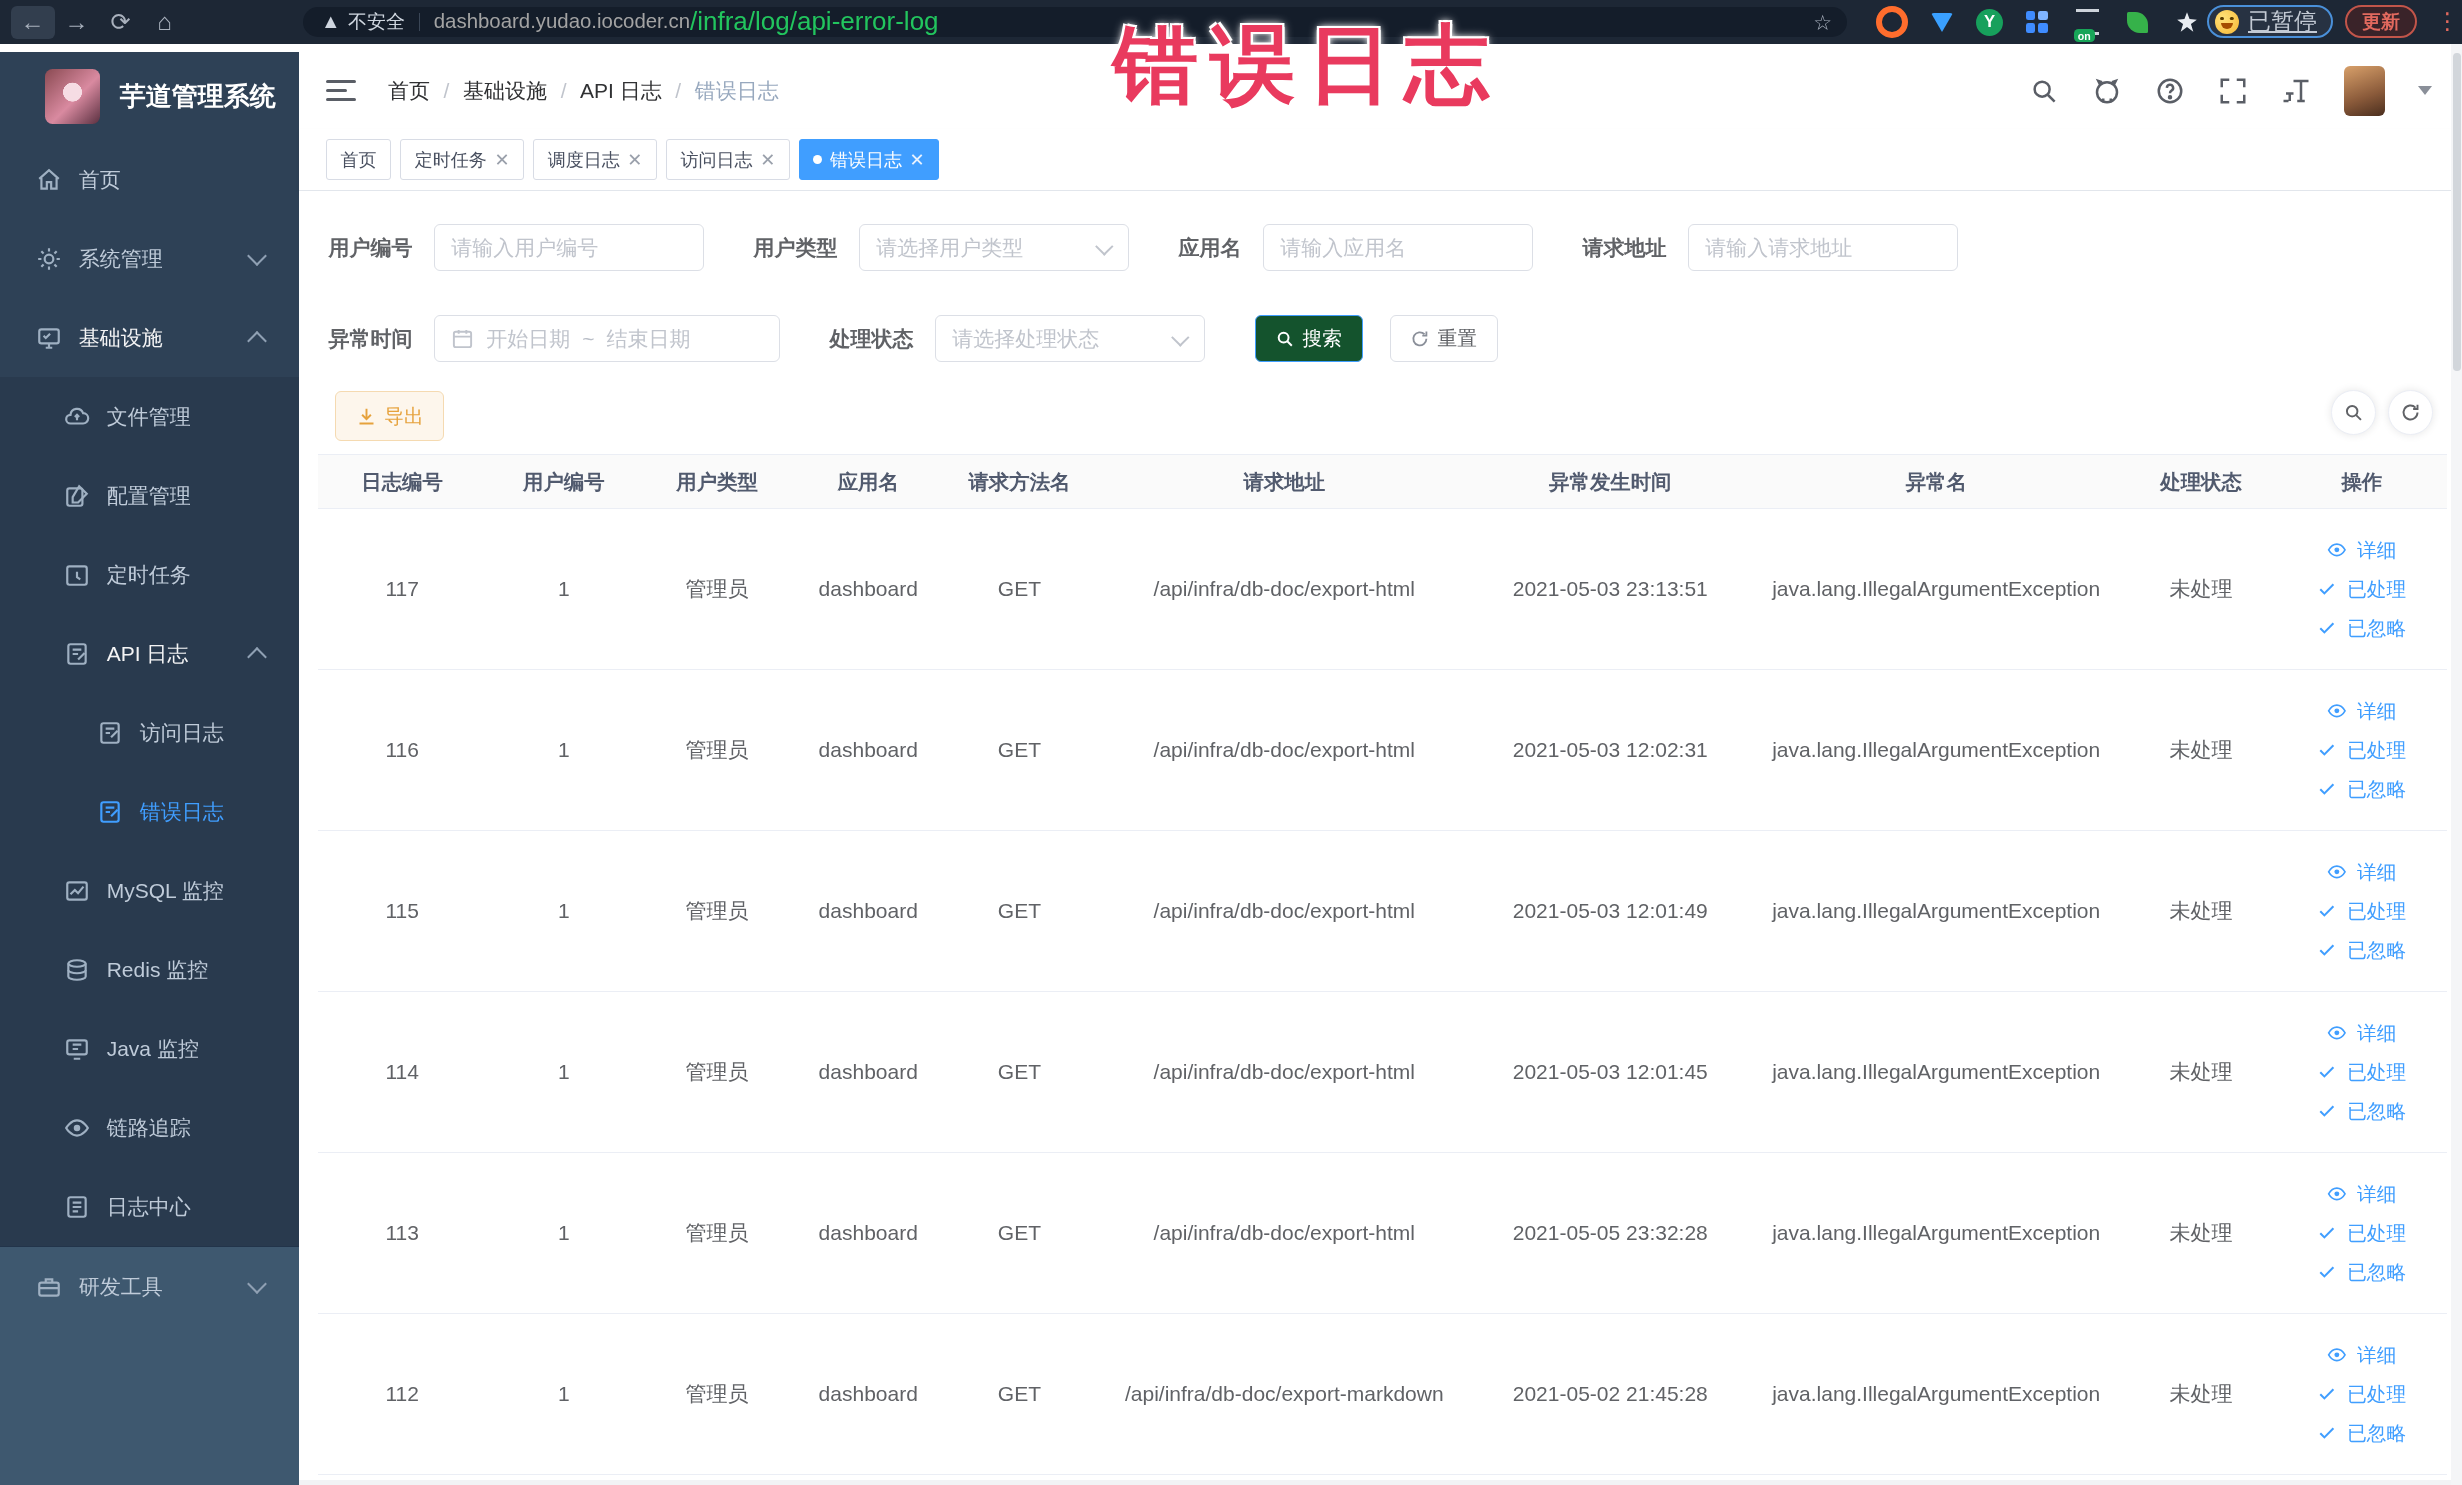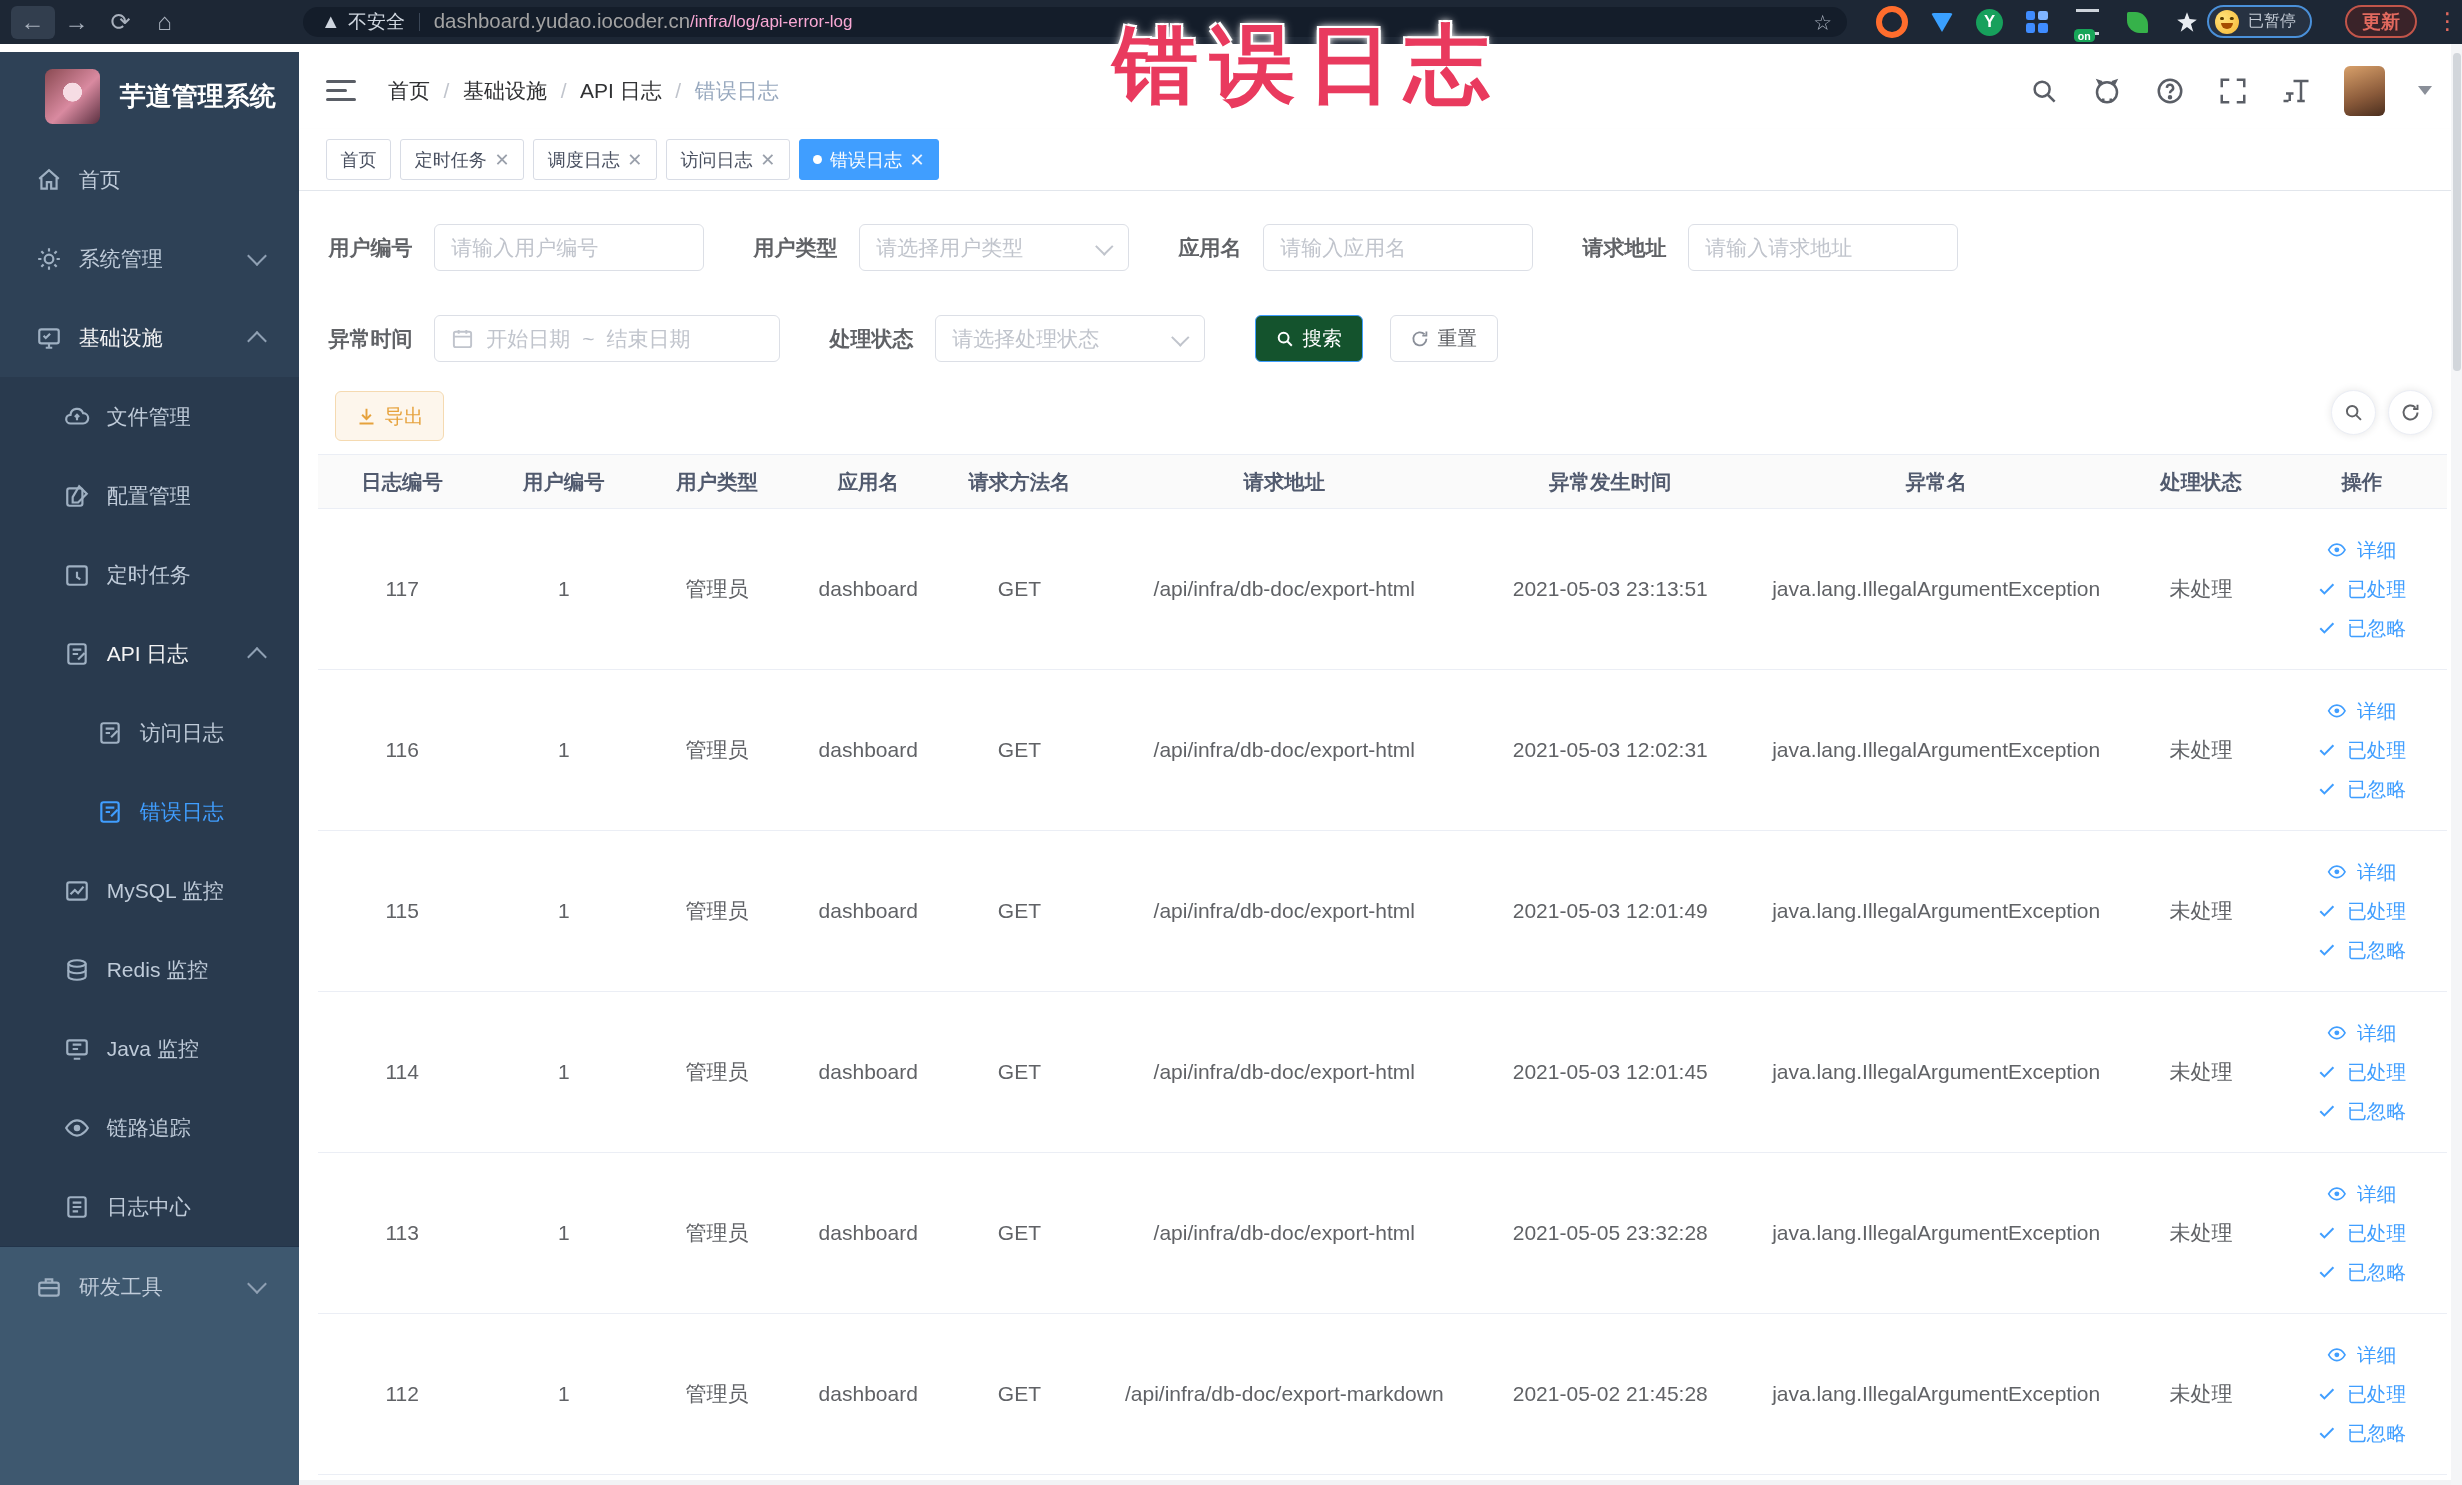--- a/index.html
+++ b/index.html
@@ -11,41 +11,41 @@
                display:flex;align-items:center;z-index:5;}
   .nav-ic{width:44px;height:33px;display:flex;align-items:center;justify-content:center;
           color:#a9b1bd;font-size:24px;flex:0 0 auto;}
   .nav-ic.back{background:#323e4e;border-radius:6px;margin-left:10.6px;}
   .url-bar{position:absolute;left:303px;top:6.8px;width:1544px;height:30px;background:#141d2a;
            border-radius:15px;display:flex;align-items:center;padding:0 18px;box-sizing:border-box;}
   .warn-ic{color:#cfd6df;font-size:19.7px;margin-right:7.6px;}
   .sec-label{color:#cfd6df;font-size:19px;}
   .url-div{width:1.5px;height:18px;background:#3a4656;margin:0 13.6px;}
   .url-host{color:#a3a3a3;font-size:20.4px;font-weight:normal;}
-  .url-path{color:#f9a8d4;font-size:17px;}
+  .url-path{color:#22c55e;font-size:26px;}
   .star-ic{position:absolute;right:15px;top:3.8px;color:#aab2bf;font-size:21px;}
   .ext-row{position:absolute;left:1876px;top:6px;display:flex;align-items:center;gap:18px;}
   .ext{width:32px;height:32px;display:flex;align-items:center;justify-content:center;}
   .sh-ring{width:19.7px;height:19.7px;border:6px solid #ff6d2d;border-radius:50%;}
   .sh-drop{width:0;height:0;border-left:11.4px solid transparent;border-right:11.4px solid transparent;border-top:19.7px solid #3aa0ff;border-radius:3px;}
   .sh-greeny{width:27px;height:27px;border-radius:50%;background:#17a05c;color:#fff;font-size:16.7px;font-weight:bold;display:flex;align-items:center;justify-content:center;}
   .sh-grid{width:23px;height:23px;display:grid;grid-template-columns:9.8px 9.8px;grid-template-rows:9.8px 9.8px;gap:3px;}
   .sh-grid i{background:#3f8cff;border-radius:2.3px;}
   .sh-grid i:nth-child(2){background:#7fb4ff;}
   .sh-onoff{position:relative;width:23px;height:19.7px;border-top:3.8px solid #cdd3da;border-bottom:3.8px solid #cdd3da;}
   .sh-onoff em{position:absolute;left:-1.5px;bottom:-10.6px;background:#18a558;color:#fff;font-style:normal;
                font-size:10.6px;font-weight:bold;padding:0.8px 3.8px;border-radius:4.5px;}
   .sh-leaf{width:21px;height:21px;background:#36b24a;border-radius:1.5px 60% 1.5px 60%;}
   .sh-pin{width:19.7px;height:19.7px;background:#e8ecf1;clip-path:polygon(50% 0,63% 35%,100% 38%,70% 60%,82% 100%,50% 76%,18% 100%,30% 60%,0 38%,37% 35%);}
   .paused-badge{position:absolute;left:2207px;top:5.3px;height:33px;border:2.3px solid #4a90d9;border-radius:19px;
                 background:#273242;display:flex;align-items:center;gap:9px;padding:0 13.6px 0 6px;box-sizing:border-box;}
   .emoji-face{width:24px;height:24px;border-radius:50%;background:radial-gradient(circle at 35% 35%,#ffe27a,#f7b733);position:relative;}
   .emoji-face:before{content:"";position:absolute;left:5.3px;top:6.8px;width:3.8px;height:3.8px;border-radius:50%;background:#5a3c00;box-shadow:9.8px 0 0 #5a3c00;}
   .emoji-face:after{content:"";position:absolute;left:6px;top:13.6px;width:12px;height:5.3px;border-radius:0 0 7.6px 7.6px;background:#a54d00;}
-  .paused-text{color:#c3cad4;font-size:16px;}
+  .paused-text{color:#c3cad4;font-size:23px;text-decoration:underline;}
   .update-btn{position:absolute;left:2345px;top:5.3px;height:33px;border:2.3px solid #c2554a;border-radius:19px;
               background:#3a2329;display:flex;align-items:center;padding:0 15px;box-sizing:border-box;}
   .update-text{color:#e2695e;font-size:19px;font-weight:bold;}
   .kebab{position:absolute;left:2436px;top:7.6px;color:#e2695e;font-size:23px;letter-spacing:0;}
 
   
   .app{position:absolute;left:0;top:52px;width:2462px;height:1442px;display:flex;}
 
   
   .sidebar{width:299px;flex:0 0 299px;background:#2e4156;display:flex;flex-direction:column;color:#bfcbd9;}

